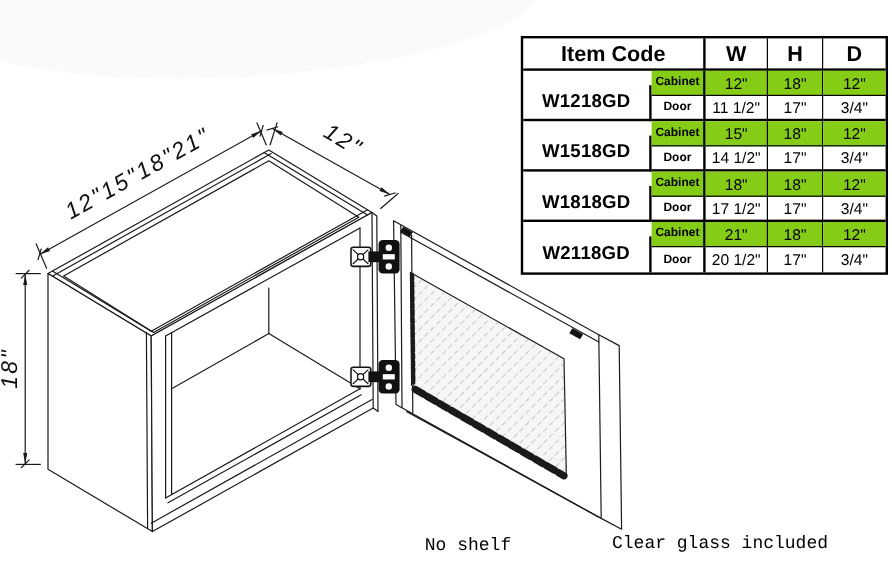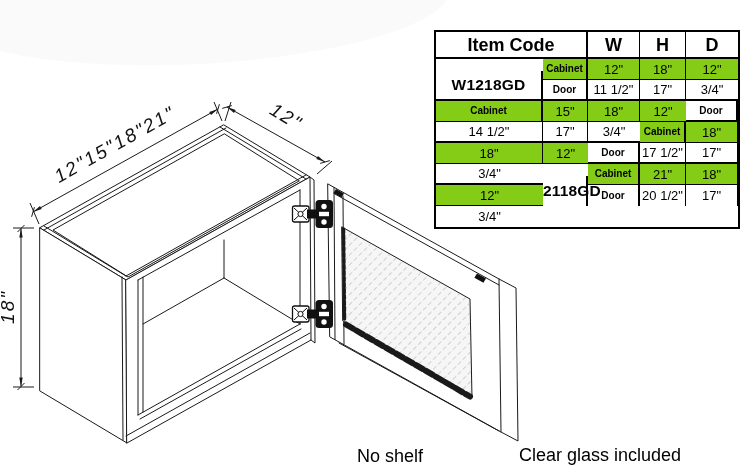--- a/index.html
+++ b/index.html
@@ -21,21 +21,21 @@
   .code-cell{grid-row:span 2;border-right:2px solid #000;border-bottom:2.5px solid #000;
              font-weight:bold;font-size:15.5px;letter-spacing:.2px;margin-top:12px;}
   .sub{font-size:10px;font-weight:bold;border-right:2px solid #000;}
   .val{font-size:13px;}
   .gray{background:#84cc16;}
   .door-row{border-bottom:2.5px solid #000;}
   .last-col{border-right:0;}
   .no-bb{border-bottom:0 !important;}
 
   
-  .note{position:absolute;font-size:18px;transform:translateX(-50%);white-space:nowrap;}
+  .note{position:absolute;font-size:15px;transform:translateX(-50%);white-space:nowrap;font-family:Liberation Mono, monospace;}
   #note-left{left:390px;top:446px;}
   #note-right{left:600px;top:445px;text-align:right;}
 
   
   .dim-label{font-family:"Liberation Sans",sans-serif;font-style:italic;font-size:19px;
              letter-spacing:2px;fill:#111;}
 </style>
 </head>
 <body>
 
@@ -157,29 +157,31 @@
     <div class="cell code-cell">W1218GD</div>
     <div class="cell sub gray">Cabinet</div>
     <div class="cell val gray">12"</div>
     <div class="cell val gray">18"</div>
     <div class="cell val gray last-col">12"</div>
     <div class="cell sub door-row">Door</div>
     <div class="cell val door-row">11 1/2"</div>
     <div class="cell val door-row">17"</div>
     <div class="cell val door-row last-col">3/4"</div>
 
+    <div class="cell code-cell">W1518GD</div>
     <div class="cell sub gray">Cabinet</div>
     <div class="cell val gray">15"</div>
     <div class="cell val gray">18"</div>
     <div class="cell val gray last-col">12"</div>
     <div class="cell sub door-row">Door</div>
     <div class="cell val door-row">14 1/2"</div>
     <div class="cell val door-row">17"</div>
     <div class="cell val door-row last-col">3/4"</div>
 
+    <div class="cell code-cell">W1818GD</div>
     <div class="cell sub gray">Cabinet</div>
     <div class="cell val gray">18"</div>
     <div class="cell val gray">18"</div>
     <div class="cell val gray last-col">12"</div>
     <div class="cell sub door-row">Door</div>
     <div class="cell val door-row">17 1/2"</div>
     <div class="cell val door-row">17"</div>
     <div class="cell val door-row last-col">3/4"</div>
 
     <div class="cell code-cell no-bb">W2118GD</div>

